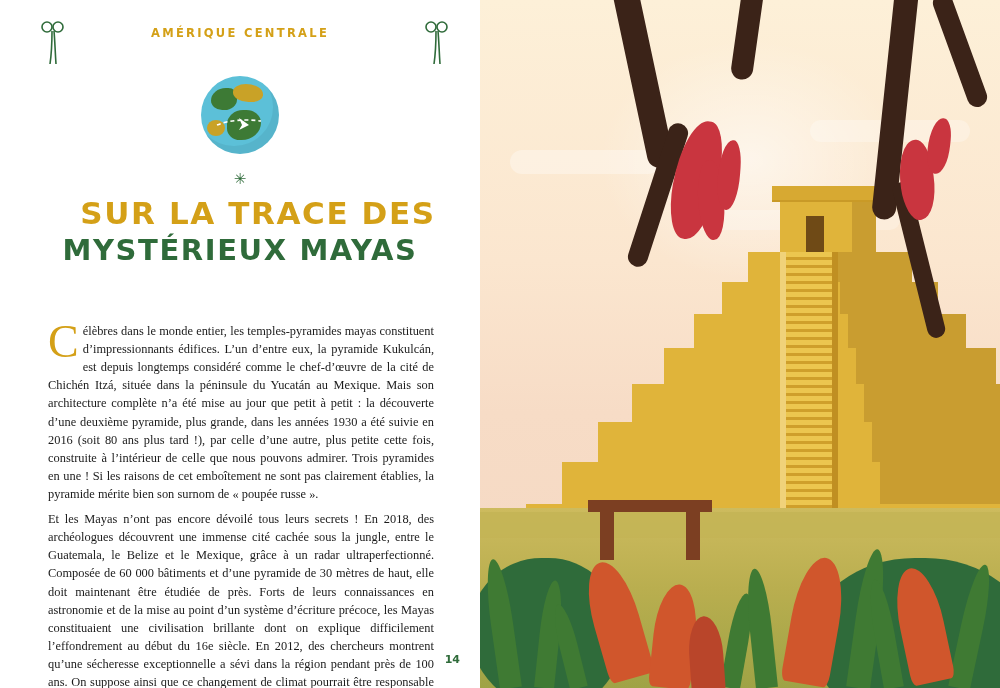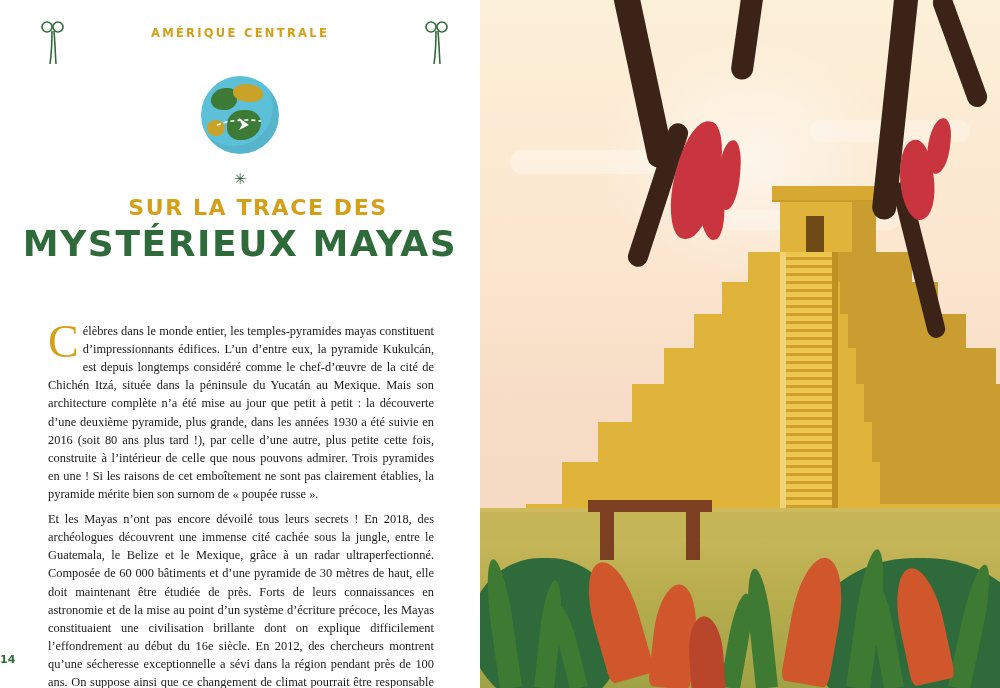--- a/index.html
+++ b/index.html
@@ -105,30 +105,30 @@
   .title-star {
     color: #2f6b3a;
     font-size: 15px;
     line-height: 1;
     margin-bottom: 8px;
     font-family: "DejaVu Sans", sans-serif;
   }
   .title-l1 {
     font-family: "DejaVu Sans", sans-serif;
     font-weight: bold;
-    font-size: 22px;
+    font-size: 31px;
     letter-spacing: 1.6px;
     color: #d4a017;
     line-height: 1.22;
     padding-left: 36px;
   }
   .title-l2 {
     font-family: "DejaVu Sans", sans-serif;
     font-weight: bold;
-    font-size: 36px;
+    font-size: 29px;
     letter-spacing: 1.6px;
     color: #2f6b3a;
     line-height: 1.22;
   }
 
   .body-text {
     position: absolute;
     top: 322px;
     left: 48px;
     width: 386px;
@@ -146,21 +146,21 @@
     line-height: 36px;
     color: #d4a017;
     padding: 2px 4px 0 0;
     font-weight: normal;
   }
   .folio {
     position: absolute;
     bottom: 22px;
     left: 0;
     width: 460px;
-    text-align: left;
+    text-align: right;
     font-family: "DejaVu Sans", sans-serif;
     font-weight: bold;
     font-size: 11px;
     color: #2f6b3a;
   }
 
   
   .right-page {
     position: relative;
     width: 520px;

